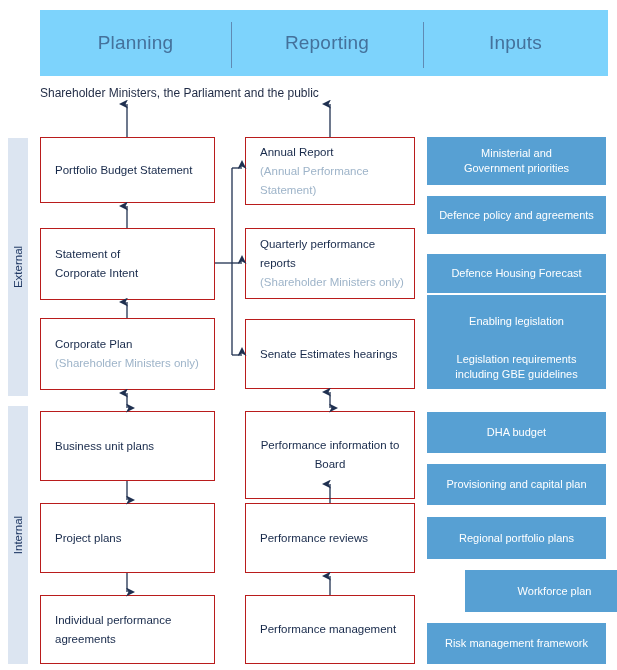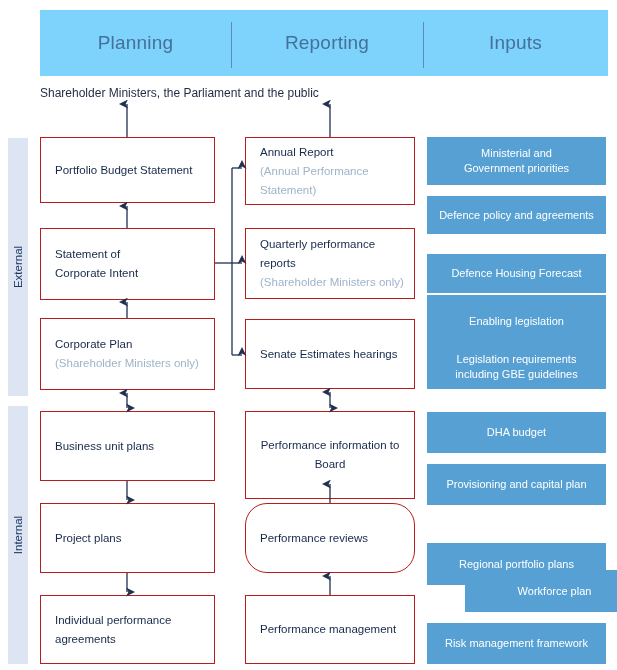--- a/index.html
+++ b/index.html
@@ -208,21 +208,21 @@
 
   <div class="box" style="left:245px; top:319px; width:170px; height:70px;">
     <div class="line">Senate  Estimates   hearings</div>
   </div>
 
   <div class="box" style="left:245px; top:411px; width:170px; height:88px;text-align:center;">
     <div class="line">Performance  information  to</div>
     <div class="line">Board</div>
   </div>
 
-  <div class="box" style="left:245px; top:503px; width:170px; height:70px;border-radius:22px;">
+  <div class="box" style="left:245px; top:503px; width:170px; height:70px;">
     <div class="line">Performance  reviews</div>
   </div>
 
   <div class="box" style="left:245px; top:595px; width:170px; height:69px;">
     <div class="line">Performance  management</div>
   </div>
 
   <div class="inbox" style="top:137px; height:48px;">
     <div class="line">Ministerial and</div>
     <div class="line">Government priorities</div>
@@ -240,21 +240,21 @@
     <div class="line">Legislation requirements</div>
     <div class="line">including GBE  guidelines</div>
   </div>
 
   <div class="inbox" style="top:412px; height:41px;">
     <div class="line">DHA budget</div>
   </div>
   <div class="inbox" style="top:464px; height:41px;">
     <div class="line">Provisioning and capital plan</div>
   </div>
-  <div class="inbox" style="top:517px; height:42px;margin-top:26px;">
+  <div class="inbox" style="top:517px; height:42px;">
     <div class="line">Regional portfolio plans</div>
   </div>
   <div class="inbox" style="top:570px; height:42px;margin-left:38px;">
     <div class="line">Workforce plan</div>
   </div>
   <div class="inbox" style="top:623px; height:41px;">
     <div class="line">Risk management framework</div>
   </div>
 
   <svg id="arrows" viewBox="0 0 617 670">

